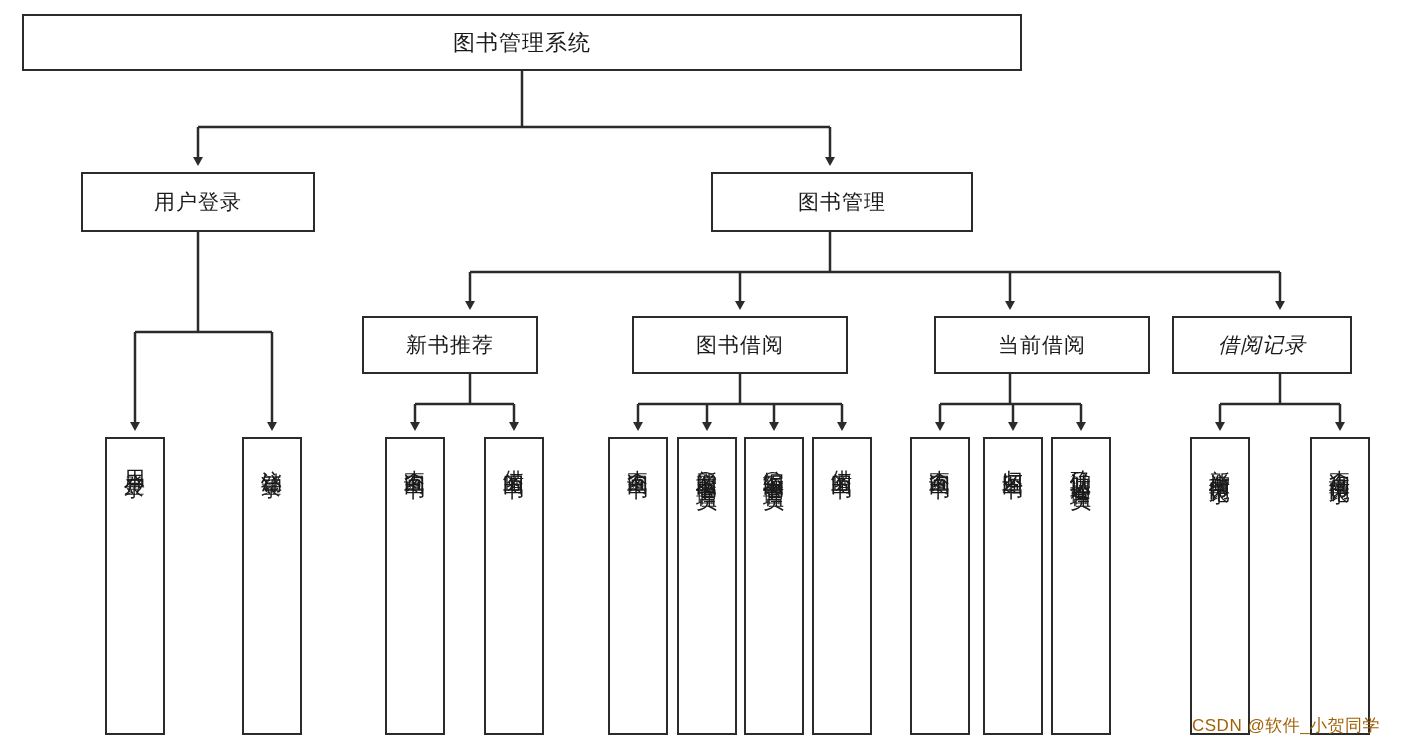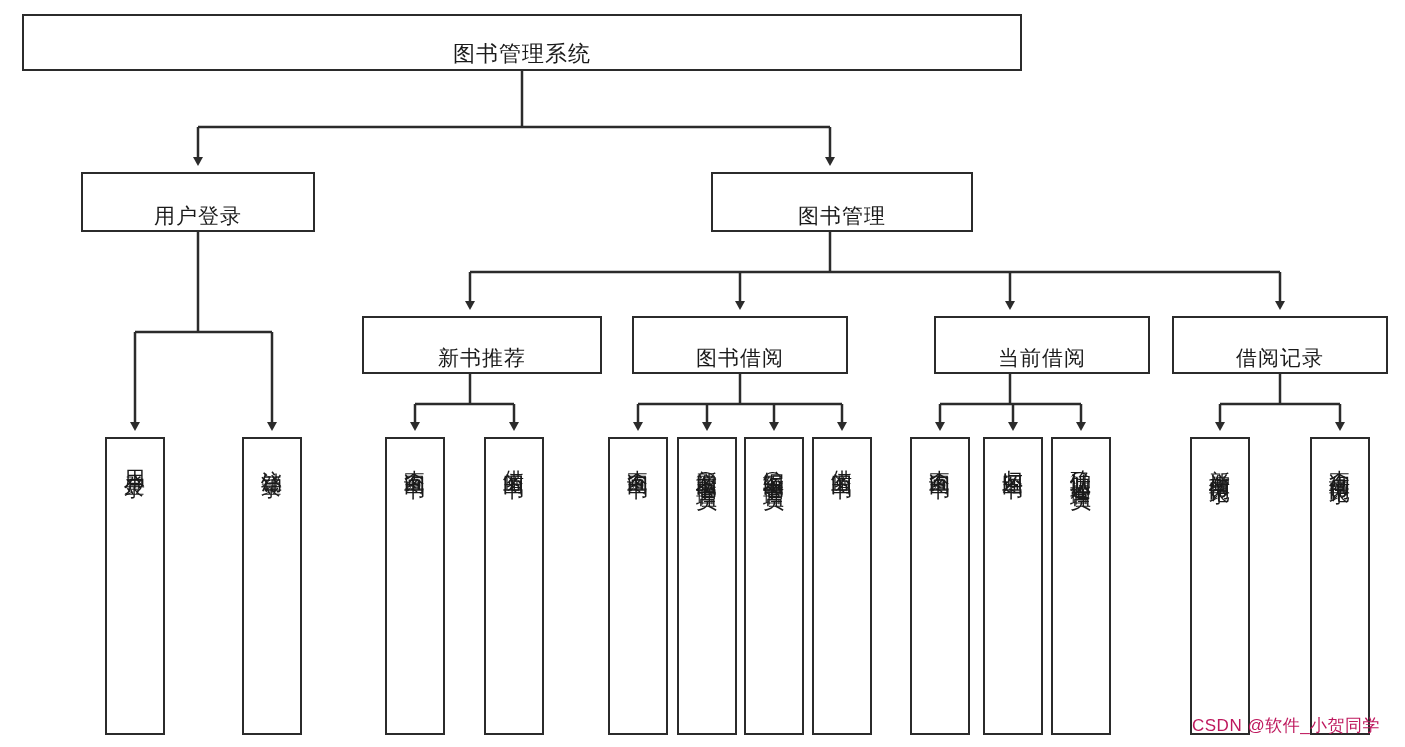--- a/index.html
+++ b/index.html
@@ -24,21 +24,21 @@
     width: 1405px;
     height: 747px;
     pointer-events: none;
   }
   .node {
     position: absolute;
     box-sizing: border-box;
     border: 2.5px solid #2b2b2b;
     background: #ffffff;
     display: flex;
-    align-items: flex-end;
+    align-items: center;
     justify-content: center;
     color: #1a1a1a;
   }
   .node.horiz {
     font-size: 21px;
     letter-spacing: 1px;
   }
   .node.vert {
     font-size: 21px;
     letter-spacing: 1px;
@@ -50,21 +50,21 @@
     text-orientation: upright;
     letter-spacing: 3px;
     line-height: 1;
     white-space: nowrap;
   }
   .node.root {
     font-size: 22px;
   }
   .watermark {
     position: absolute;
-    color: #be185d;
+    color: #a16207;
     font-size: 17px;
     letter-spacing: 0.5px;
     white-space: nowrap;
     user-select: none;
   }
 </style>
 </head>
 <body>
 
 <div id="canvas">
@@ -123,30 +123,30 @@
     <span>图书管理系统</span>
   </div>
 
   <div class="node horiz" style="left: 81px; top: 172px; width: 234px; height: 60px;">
     <span>用户登录</span>
   </div>
   <div class="node horiz" style="left: 711px; top: 172px; width: 262px; height: 60px;">
     <span>图书管理</span>
   </div>
 
-  <div class="node horiz" style="left: 362px; top: 316px; width: 240px; height: 58px;">
+  <div class="node horiz" style="left: 362px; top: 316px; width: 176px; height: 58px;">
     <span>新书推荐</span>
   </div>
   <div class="node horiz" style="left: 632px; top: 316px; width: 216px; height: 58px;">
     <span>图书借阅</span>
   </div>
   <div class="node horiz" style="left: 902px; top: 316px; width: 216px; height: 58px; margin-left: 32px;">
     <span>当前借阅</span>
   </div>
-  <div class="node horiz" style="left: 1172px; top: 316px; width: 216px; height: 58px;">
+  <div class="node horiz" style="left: 1172px; top: 316px; width: 180px; height: 58px; font-style: italic;">
     <span>借阅记录</span>
   </div>
 
   <div class="node vert" style="left: 105px; top: 437px; width: 60px; height: 298px;">
     <span class="vlabel">用户登录</span>
   </div>
   <div class="node vert" style="left: 242px; top: 437px; width: 60px; height: 298px;">
     <span class="vlabel">注销登录</span>
   </div>
   <div class="node vert" style="left: 385px; top: 437px; width: 60px; height: 298px;">

